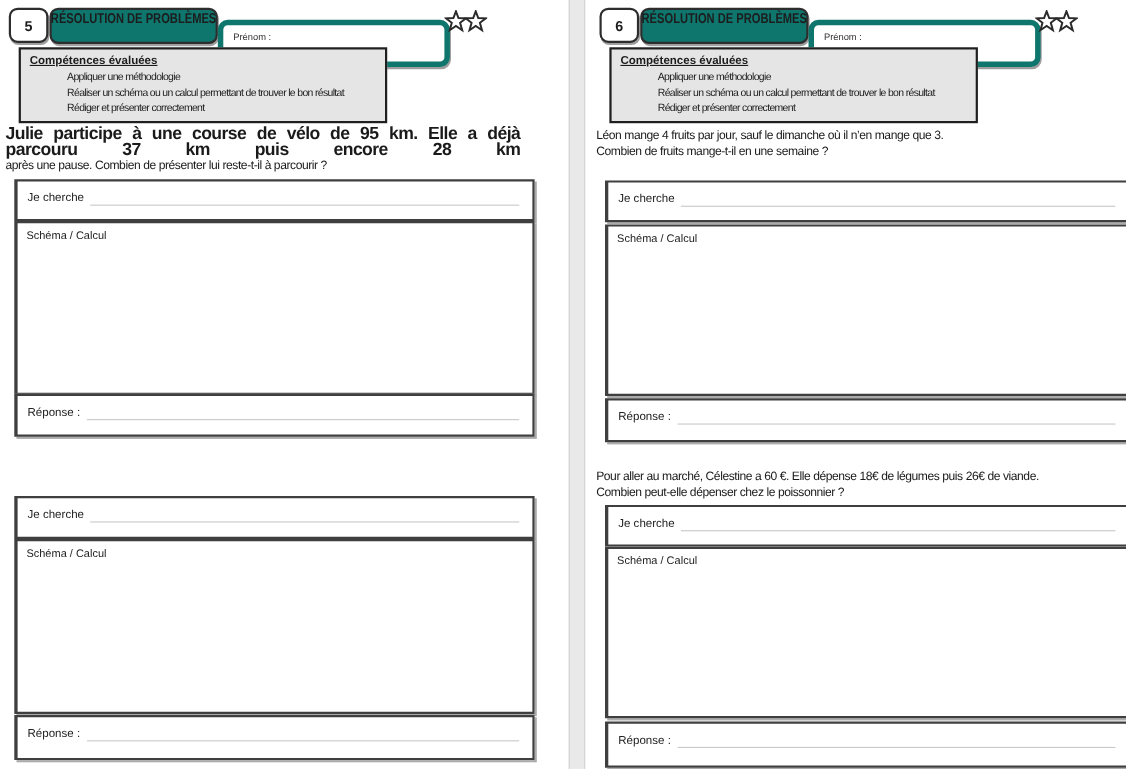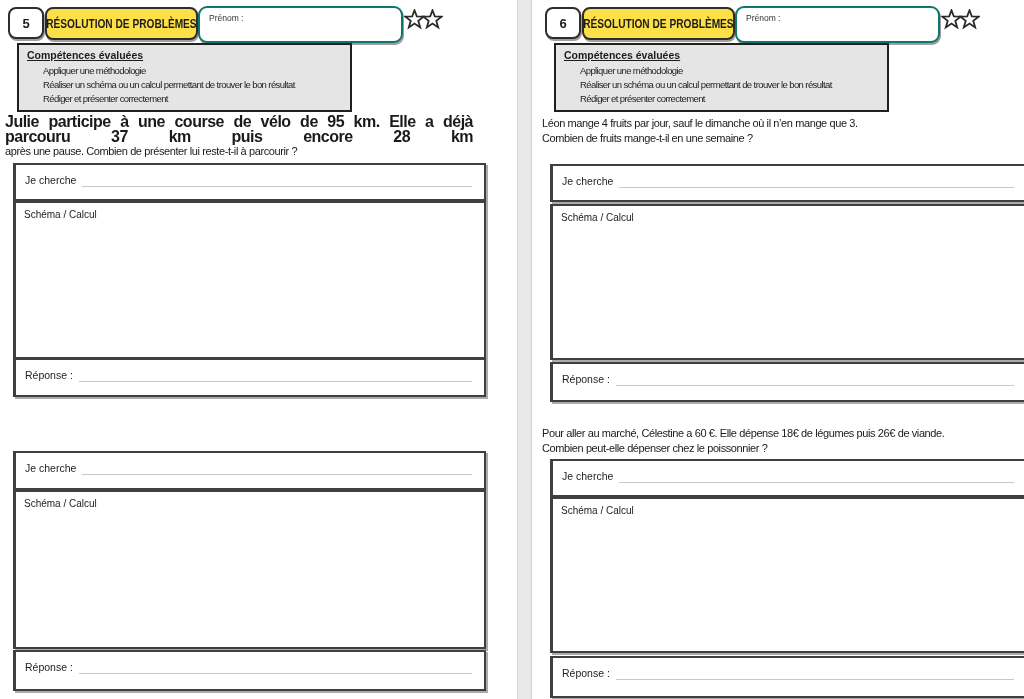--- a/index.html
+++ b/index.html
@@ -7,33 +7,33 @@
   .page{position:absolute;top:0;height:699px;background:#fff;}
   #pageL{left:0;width:517px;}
   #pageR{left:537px;width:487px;}
   .abs{position:absolute;}
 
   
   .hdr-num{left:8px;top:7px;width:32px;height:28px;border:2px solid #2d2d2d;border-radius:8px;
     box-shadow:1px 2px 0 #9e9e9e;background:#fff;display:flex;align-items:center;justify-content:center;
     font-weight:bold;font-size:13px;}
   .hdr-title{left:45px;top:7px;width:149px;height:29px;border:2px solid #2d2d2d;border-radius:8px;
-    box-shadow:1px 2px 0 #9e9e9e;background:#fde047;display:flex;align-items:center;justify-content:center;overflow:visible;}
+    box-shadow:1px 2px 0 #9e9e9e;background:#0f766e;display:flex;align-items:flex-start;justify-content:center;overflow:visible;}
   .hdr-title span{font-weight:800;font-size:13px;white-space:nowrap;display:inline-block;
     transform:scaleX(0.78);transform-origin:center;letter-spacing:0px;}
-  .hdr-name{left:198px;top:6px;width:201px;height:33px;border:2px solid #0f766e;border-radius:9px;
+  .hdr-name{left:198px;top:18px;width:201px;height:33px;border:5px solid #0f766e;border-radius:9px;
     box-shadow:1px 2px 0 #9e9e9e;background:#fff;}
   .hdr-name-label{display:block;font-size:8.5px;color:#333;padding:5px 0 0 9px;}
   .stars{left:404px;top:9px;display:flex;}
   .stars svg{display:block;margin-right:-3px;}
 
   
   .comp{left:17px;top:43px;width:331px;height:65px;border:2px solid #1f1f1f;background:#e5e5e5;}
   .comp-title{font-size:10.5px;font-weight:bold;text-decoration:underline;margin:4px 0 3px 8px;white-space:nowrap;}
-  .comp-item{font-size:9.5px;letter-spacing:-0.6px;margin-left:24px;line-height:14px;white-space:nowrap;}
+  .comp-item{font-size:9.5px;letter-spacing:-0.6px;margin-left:42px;line-height:14px;white-space:nowrap;}
 
   
   .statement{font-size:11px;letter-spacing:-0.4px;line-height:15px;color:#1a1a1a;}
   .st-1{left:5px;top:114px;width:468px;}
   .st-2{left:5px;top:414px;width:468px;}
   .line{white-space:nowrap;}
   .line.stretch{white-space:normal;text-align:justify;text-align-last:justify;
     font-size:16px;letter-spacing:-0.5px;font-weight:bold;}
 
   

